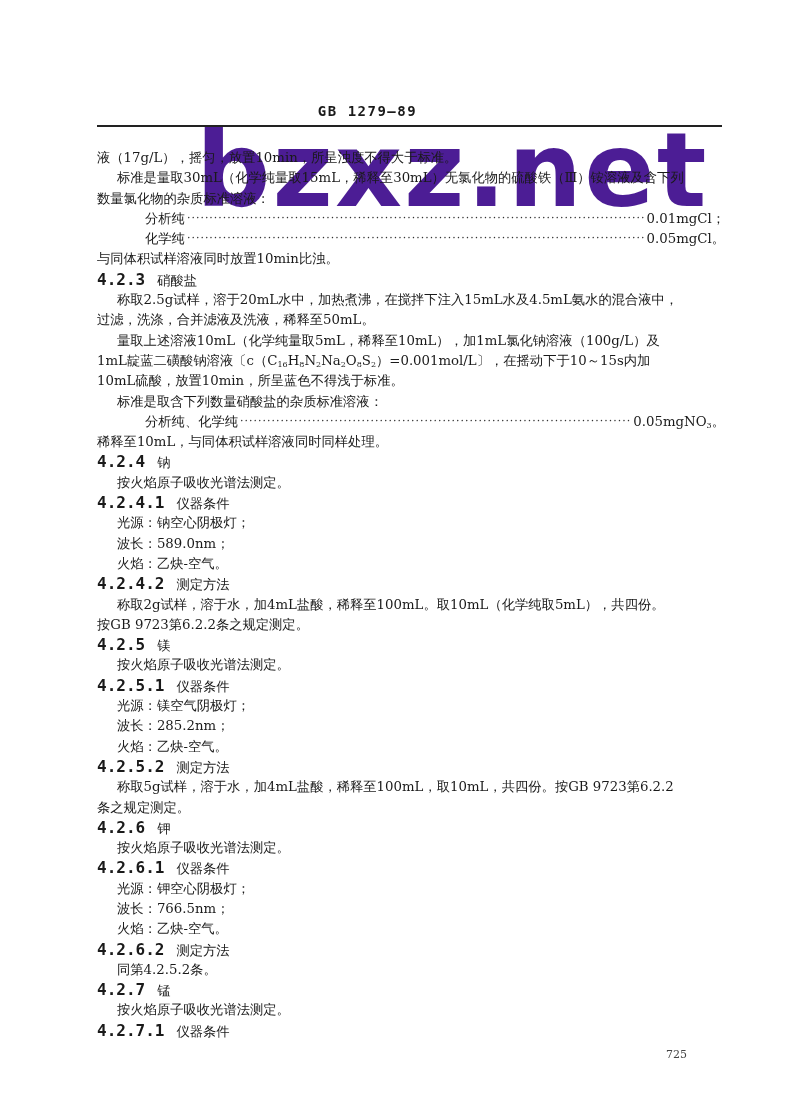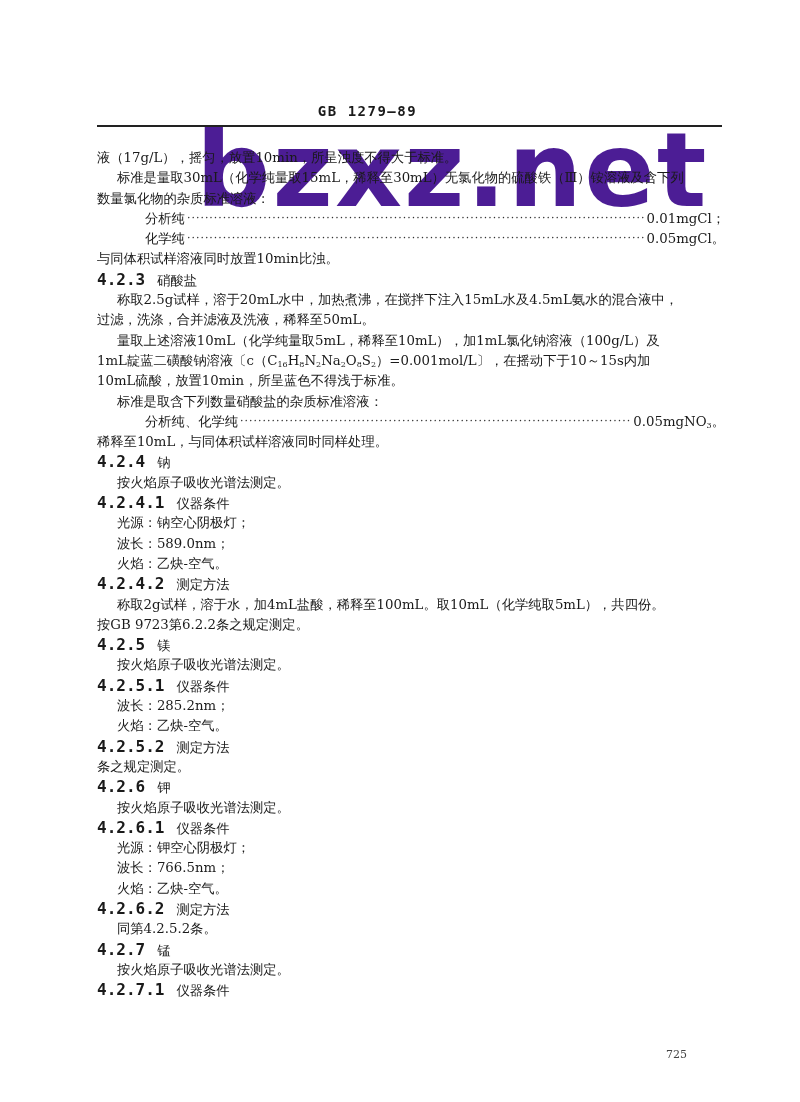--- a/index.html
+++ b/index.html
@@ -124,27 +124,29 @@
   <div class="line heading">
     <span class="num">4.2.5</span><span>镁</span>
   </div>
 
   <div class="line indent1">按火焰原子吸收光谱法测定。</div>
 
   <div class="line heading">
     <span class="num">4.2.5.1</span><span>仪器条件</span>
   </div>
 
+  <div class="line indent1">光源：镁空气阴极灯；</div>
   <div class="line indent1">波长：285.2nm；</div>
   <div class="line indent1">火焰：乙炔-空气。</div>
 
   <div class="line heading">
     <span class="num">4.2.5.2</span><span>测定方法</span>
   </div>
 
+  <div class="line indent1">称取5g试样，溶于水，加4mL盐酸，稀释至100mL，取10mL，共四份。按GB 9723第6.2.2</div>
   <div class="line">条之规定测定。</div>
 
   <div class="line heading">
     <span class="num">4.2.6</span><span>钾</span>
   </div>
 
   <div class="line indent1">按火焰原子吸收光谱法测定。</div>
 
   <div class="line heading">
     <span class="num">4.2.6.1</span><span>仪器条件</span>

